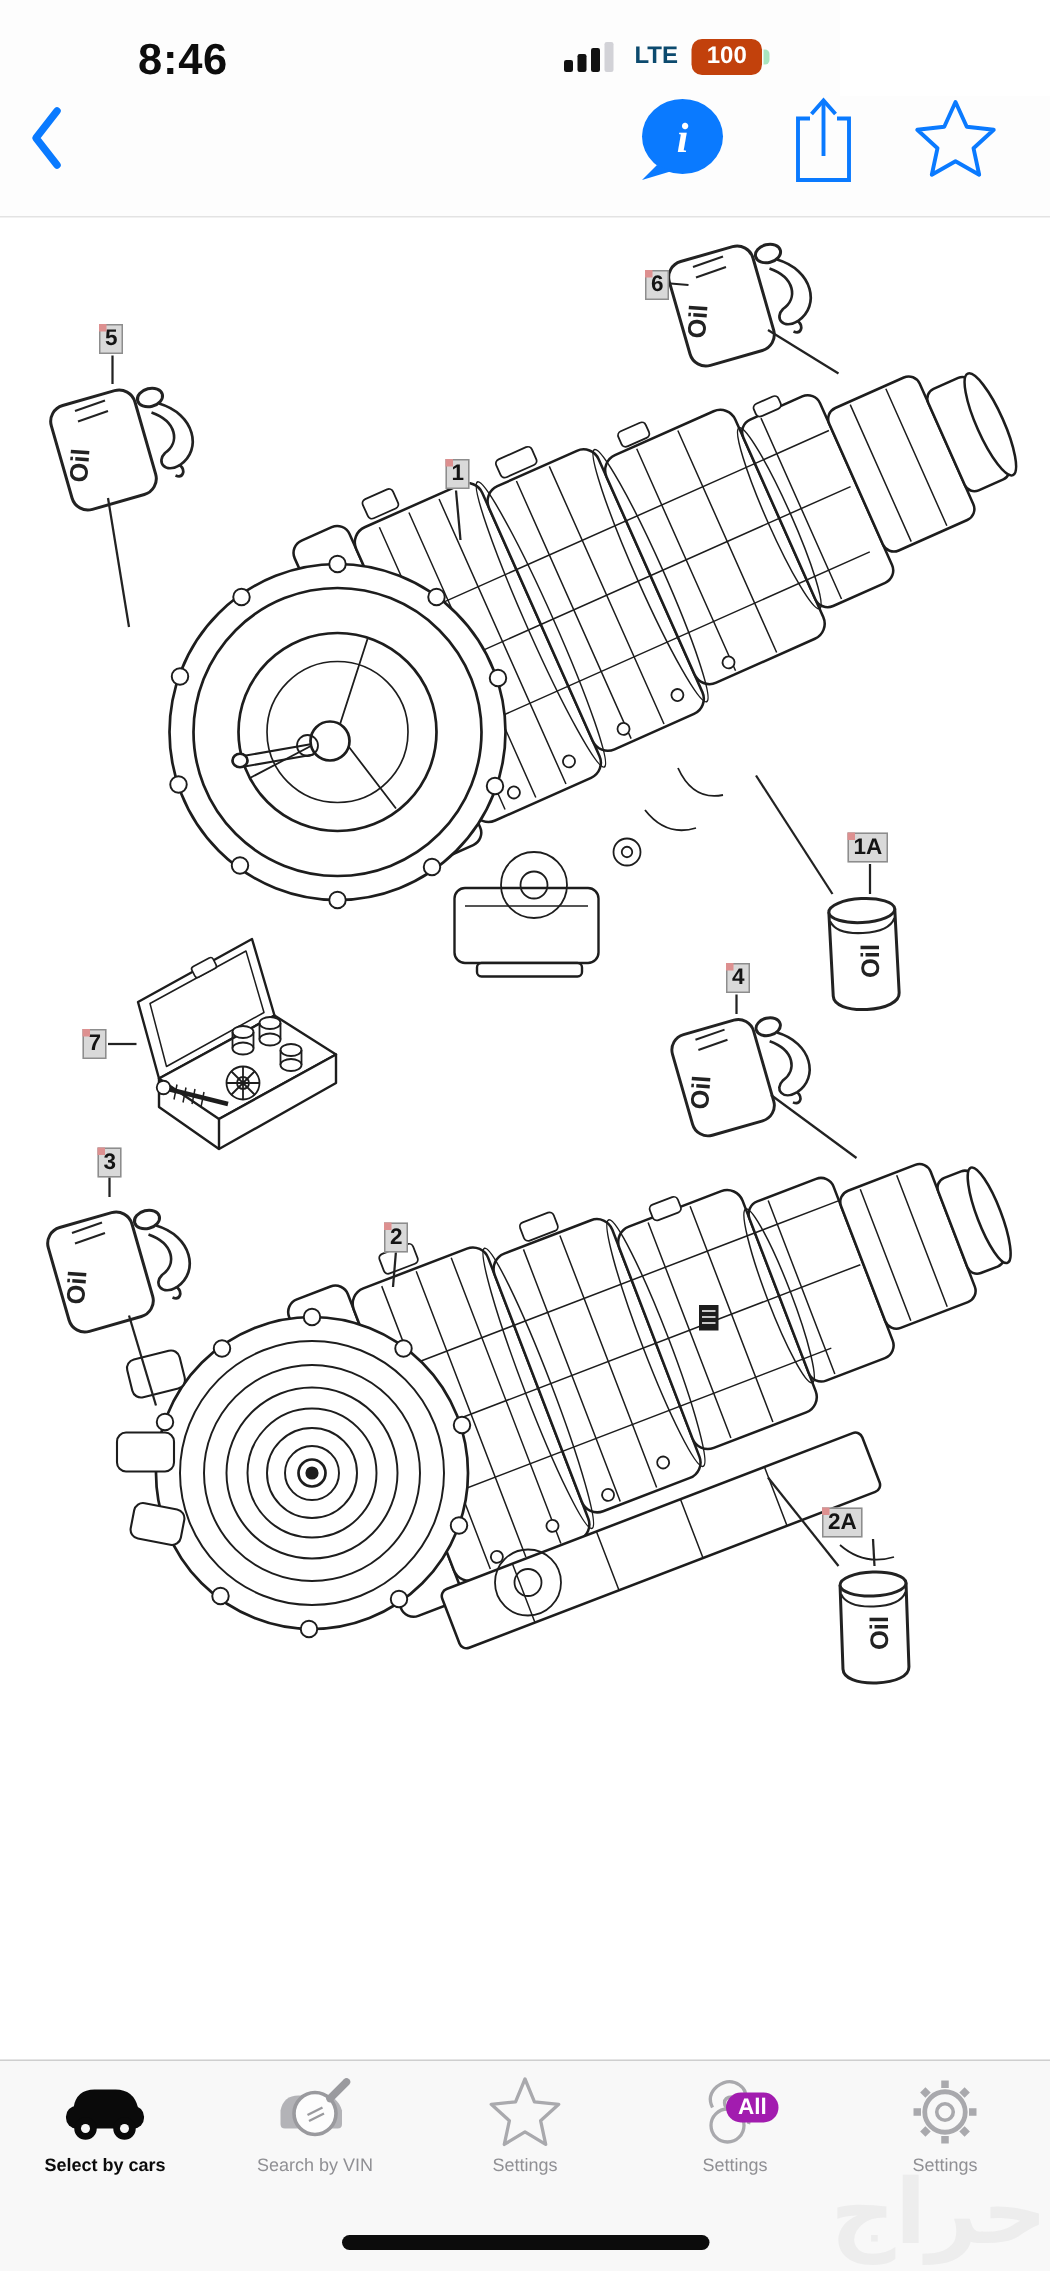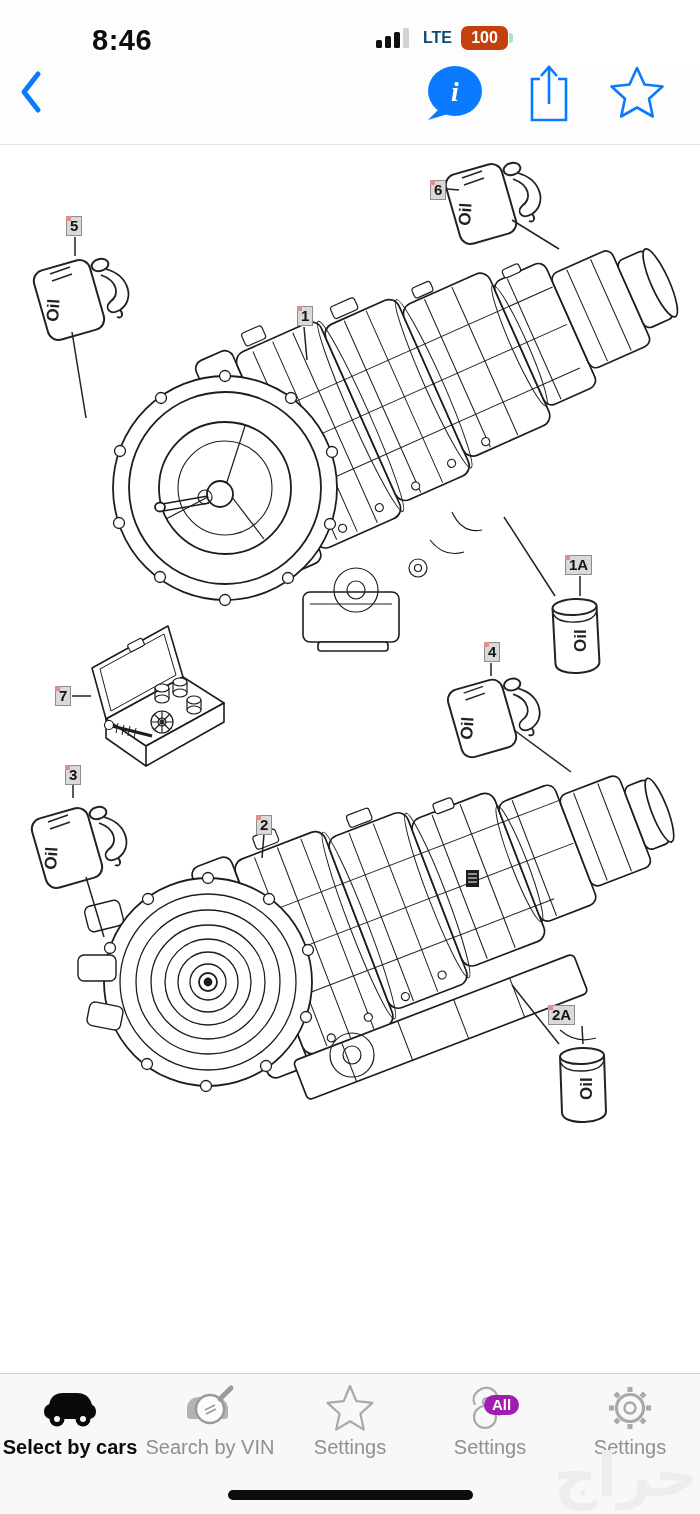--- a/index.html
+++ b/index.html
@@ -24,21 +24,21 @@
   .part-label { position:absolute; z-index:10; background:#d9d9d9; border:1px solid #8d8d8d;
                 min-width:15px; height:20px; padding:0 3px; text-align:center;
                 font:700 15px/18px "Liberation Sans", sans-serif; color:#141414; cursor:pointer; }
   .part-label::before { content:""; position:absolute; left:-1px; top:-1px; width:5px; height:5px; background:#dd9090; }
 
   
   .tab-bar { position:absolute; left:0; top:1373px; width:700px; height:141px; background:#f8f8f8;
              border-top:1px solid #cfcfcf; display:flex; z-index:20; }
   .tab-item { flex:1 1 0; display:flex; flex-direction:column; align-items:center; padding-top:9px; position:relative; cursor:pointer; }
   .tab-icon { width:58px; height:50px; }
-  .tab-label { margin-top:3px; font-size:20px; color:#909094; white-space:nowrap; }
+  .tab-label { margin-top:3px; font-size:12px; color:#909094; white-space:nowrap; }
   .tab-item.active .tab-label { color:#0b0b0b; font-weight:700; }
   .tab-badge { position:absolute; left:64px; top:5px; background:#a21caf; color:#fff; font-size:15px; font-weight:700;
                padding:1px 8px 2px; border-radius:13px; z-index:2;margin-top:16px; }
 
   .watermark { position:absolute; right:2px; top:1440px; z-index:21; color:#ededed; font-weight:700;
                font-size:60px; letter-spacing:2px; font-family:"DejaVu Sans", sans-serif; user-select:none; }
   .home-indicator { position:absolute; left:228px; top:1490px; width:245px; height:10px; background:#0c0c0c;
                     border-radius:5px; z-index:31; }
 </style>
 </head>

